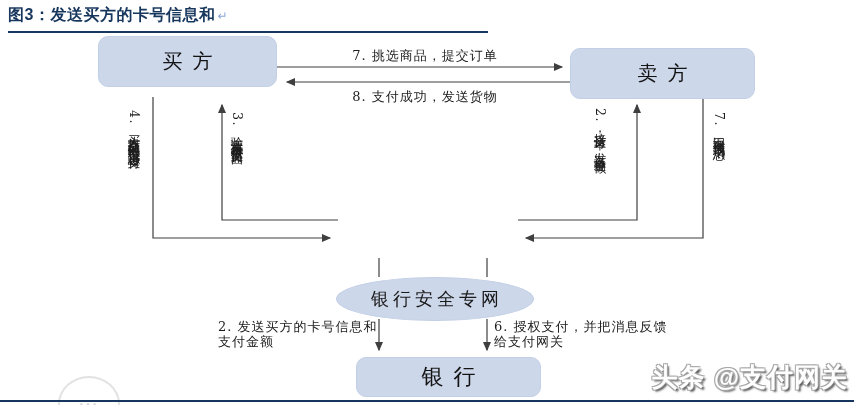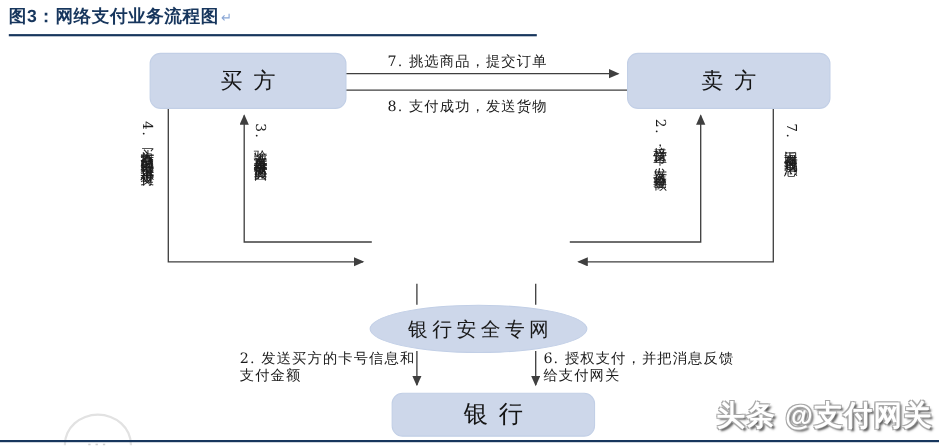--- a/index.html
+++ b/index.html
@@ -52,21 +52,21 @@
     border:2px solid #e2e2e2;display:flex;align-items:center;justify-content:center;
     color:#cfcfcf;font-size:20px;letter-spacing:2px;
   }
 </style>
 </head>
 <body>
 
 <div class="stage">
 
   <div class="title-row">
-    <span class="title">图3：网络支付业务流程图</span><span class="ret">↵</span>
+    <span class="title">图3：发送买方的卡号信息和</span><span class="ret">↵</span>
   </div>
   <div class="title-rule"></div>
 
   <svg class="wires" width="854" height="405" viewBox="0 0 854 405">
     <defs>
       <marker id="arr" markerWidth="9" markerHeight="8" refX="7" refY="3.5" orient="auto">
         <path d="M0,0 L8,3.5 L0,7 Z" fill="#3f3f3f"></path>
       </marker>
     </defs>
     <path class="w" d="M277,67 H562" marker-end="url(#arr)"></path>
@@ -74,21 +74,21 @@
     <path class="w" d="M153,97 V238 H330" marker-end="url(#arr)"></path>
     <path class="w" d="M338,220 H222 V105" marker-end="url(#arr)"></path>
     <path class="w" d="M518,220 H637 V105" marker-end="url(#arr)"></path>
     <path class="w" d="M703,97 V238 H526" marker-end="url(#arr)"></path>
     <path class="w" d="M379,258 V277"></path>
     <path class="w" d="M487,258 V277"></path>
     <path class="w" d="M379,319 V350" marker-end="url(#arr)"></path>
     <path class="w" d="M487,319 V350" marker-end="url(#arr)"></path>
   </svg>
 
-  <div class="node" style="left:98px;top:48px;width:177px;height:49px;margin-left:38px;">
+  <div class="node" style="left:98px;top:36px;width:177px;height:49px;">
     <span class="nl">买方</span>
   </div>
   <div class="node" style="left:570px;top:48px;width:183px;height:49px;">
     <span class="nl">卖方</span>
   </div>
   <div class="ellipse" style="left:336px;top:277px;width:196px;height:42px;">
     <span class="nl">银行安全专网</span>
   </div>
   <div class="node" style="left:356px;top:357px;width:183px;height:38px;font-size:22px;">
     <span class="nl">银行</span>

